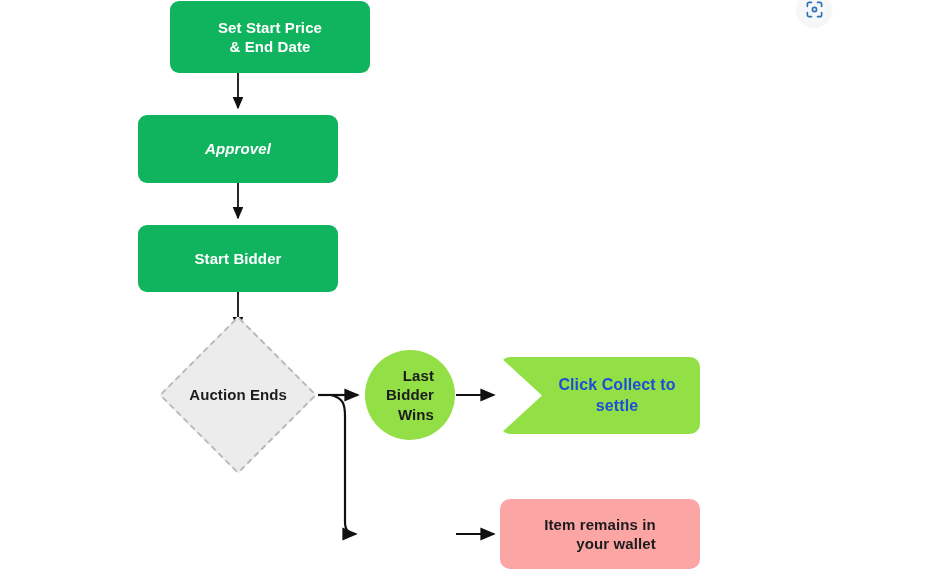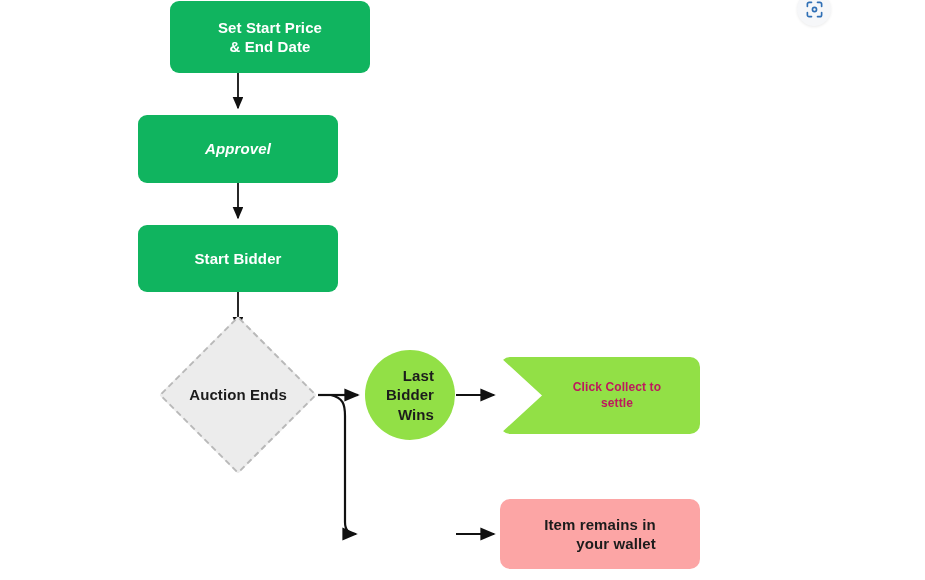--- a/index.html
+++ b/index.html
@@ -59,22 +59,22 @@
   .circle {
     border-radius: 50%;
     color: #1c1c1c;
     font-size: 15px;
   }
   .circle.lime { background: #92E046; }
   .circle.amber { background: #FBD04E; }
 
   .chevron {
     background: #92E046;
-    color: #be185d;
-    font-size: 12px;
+    color: #1d4ed8;
+    font-size: 16px;
     border-radius: 10px;
     -webkit-clip-path: polygon(0% 0%, 100% 0%, 100% 100%, 0% 100%, 21% 50%);
     clip-path: polygon(0% 0%, 100% 0%, 100% 100%, 0% 100%, 21% 50%);
   }
 
   .terminal {
     background: #fca5a5;
     color: #1c1c1c;
     font-size: 15px;
     border-radius: 10px;

